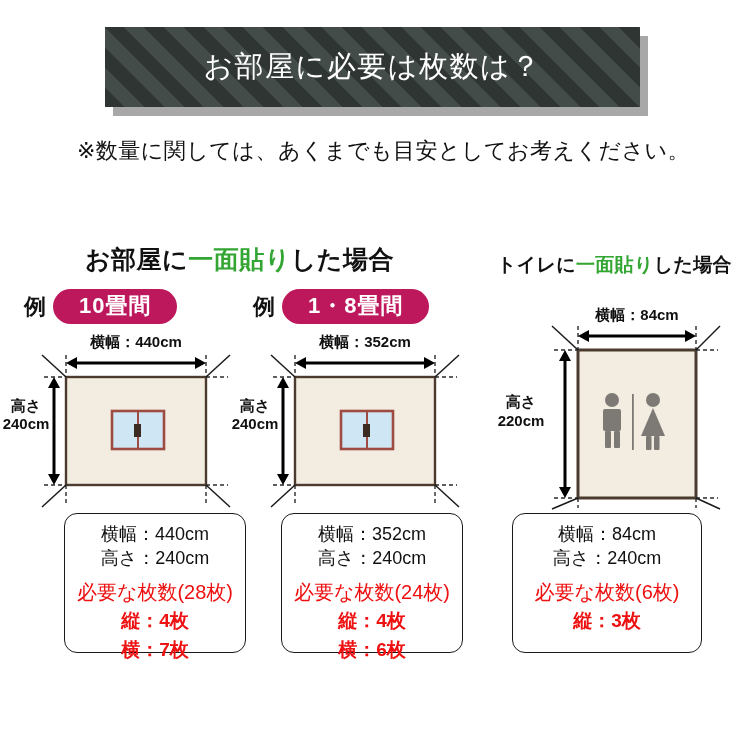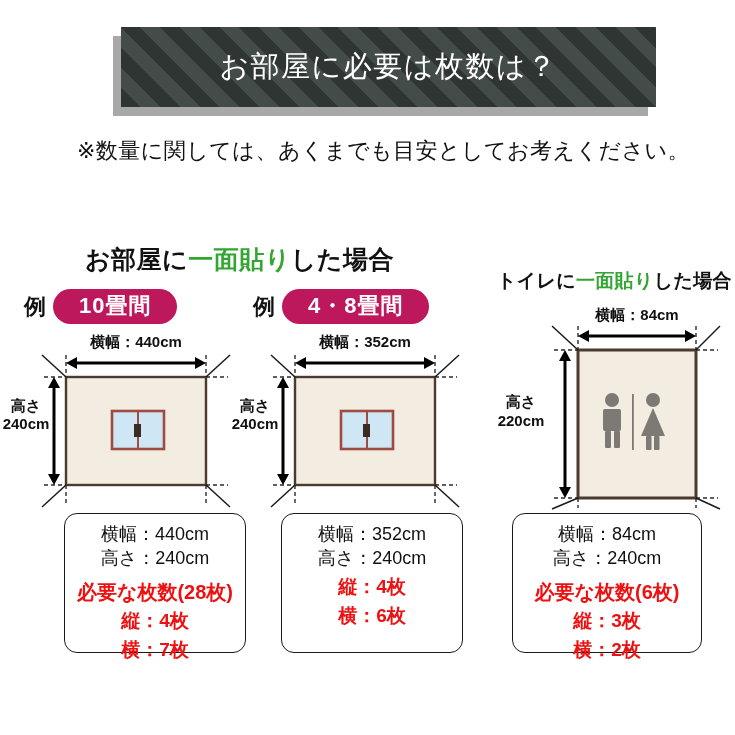--- a/index.html
+++ b/index.html
@@ -41,21 +41,20 @@
     background-color: #2e3533;
     background-image: repeating-linear-gradient(
       45deg,
       #2e3533 0px, #2e3533 14px,
       #434c49 14px, #434c49 28px
     );
     display: flex;
     align-items: center;
     justify-content: center;
     overflow: hidden;
-    margin-left: 16px;
   }
   #banner-title {
     color: #ffffff;
     font-size: 29px;
     letter-spacing: 1.5px;
     font-weight: 400;
     white-space: nowrap;
   }
 
   
@@ -80,21 +79,21 @@
     margin-top: 12px;
   }
   #head-room {
     left: 85px;
     top: 231px;
     font-size: 25px;
     letter-spacing: 0.5px;
   }
   #head-toilet {
     left: 497px;
-    top: 256px;
+    top: 240px;
     font-size: 19px;
     letter-spacing: 0.3px;
   }
   .hl-green { color: #33a532; }
 
   
   .example-row {
     position: absolute;
     display: flex;
     align-items: center;
@@ -144,21 +143,21 @@
   #info-box-3 { left: 512px; top: 513px; width: 190px; height: 140px; }
 
   .info-line {
     font-size: 18px;
     line-height: 1.33;
     color: #111111;
     white-space: nowrap;
   }
   .info-total {
     font-size: 20px;
-    font-weight: bold;
+    font-weight: normal;
     color: #ee1111;
     white-space: nowrap;
     margin-top: 8px;
     line-height: 1.3;
   }
   .info-sub {
     font-size: 19px;
     font-weight: bold;
     color: #ee1111;
     white-space: nowrap;
@@ -187,21 +186,21 @@
   <span>トイレに</span><span class="hl-green">一面貼り</span><span>した場合</span>
 </div>
 
 <div class="example-row" id="example-row-1">
   <span class="example-label">例</span>
   <span class="example-pill">10畳間</span>
 </div>
 
 <div class="example-row" id="example-row-2">
   <span class="example-label">例</span>
-  <span class="example-pill">4・8畳間</span>
+  <span class="example-pill">1・8畳間</span>
 </div>
 
 <div class="diagram" id="diagram-room-10">
   <svg width="240" height="185" viewBox="0 0 240 185" xmlns="http://www.w3.org/2000/svg">
 
     <rect x="52" y="52" width="140" height="108" fill="#f2ece1" stroke="#4a3b2e" stroke-width="2.4"></rect>
 
     <g stroke="#2b2b2b" stroke-width="1.4" stroke-dasharray="4,3">
       <line x1="30" y1="52" x2="52" y2="52"></line>
       <line x1="192" y1="52" x2="214" y2="52"></line>
@@ -343,23 +342,23 @@
   <div class="info-line">横幅：440cm</div>
   <div class="info-line">高さ：240cm</div>
   <div class="info-total">必要な枚数(28枚)</div>
   <div class="info-sub">縦：4枚</div>
   <div class="info-sub second">横：7枚</div>
 </div>
 
 <div class="info-box" id="info-box-2">
   <div class="info-line">横幅：352cm</div>
   <div class="info-line">高さ：240cm</div>
+  <div class="info-total">必要な枚数(24枚)</div>
   <div class="info-sub">縦：4枚</div>
   <div class="info-sub second">横：6枚</div>
 </div>
 
 <div class="info-box" id="info-box-3">
   <div class="info-line">横幅：84cm</div>
   <div class="info-line">高さ：240cm</div>
   <div class="info-total">必要な枚数(6枚)</div>
   <div class="info-sub">縦：3枚</div>
-  <div class="info-sub second">横：2枚</div>
 </div>
 
 </body></html>

